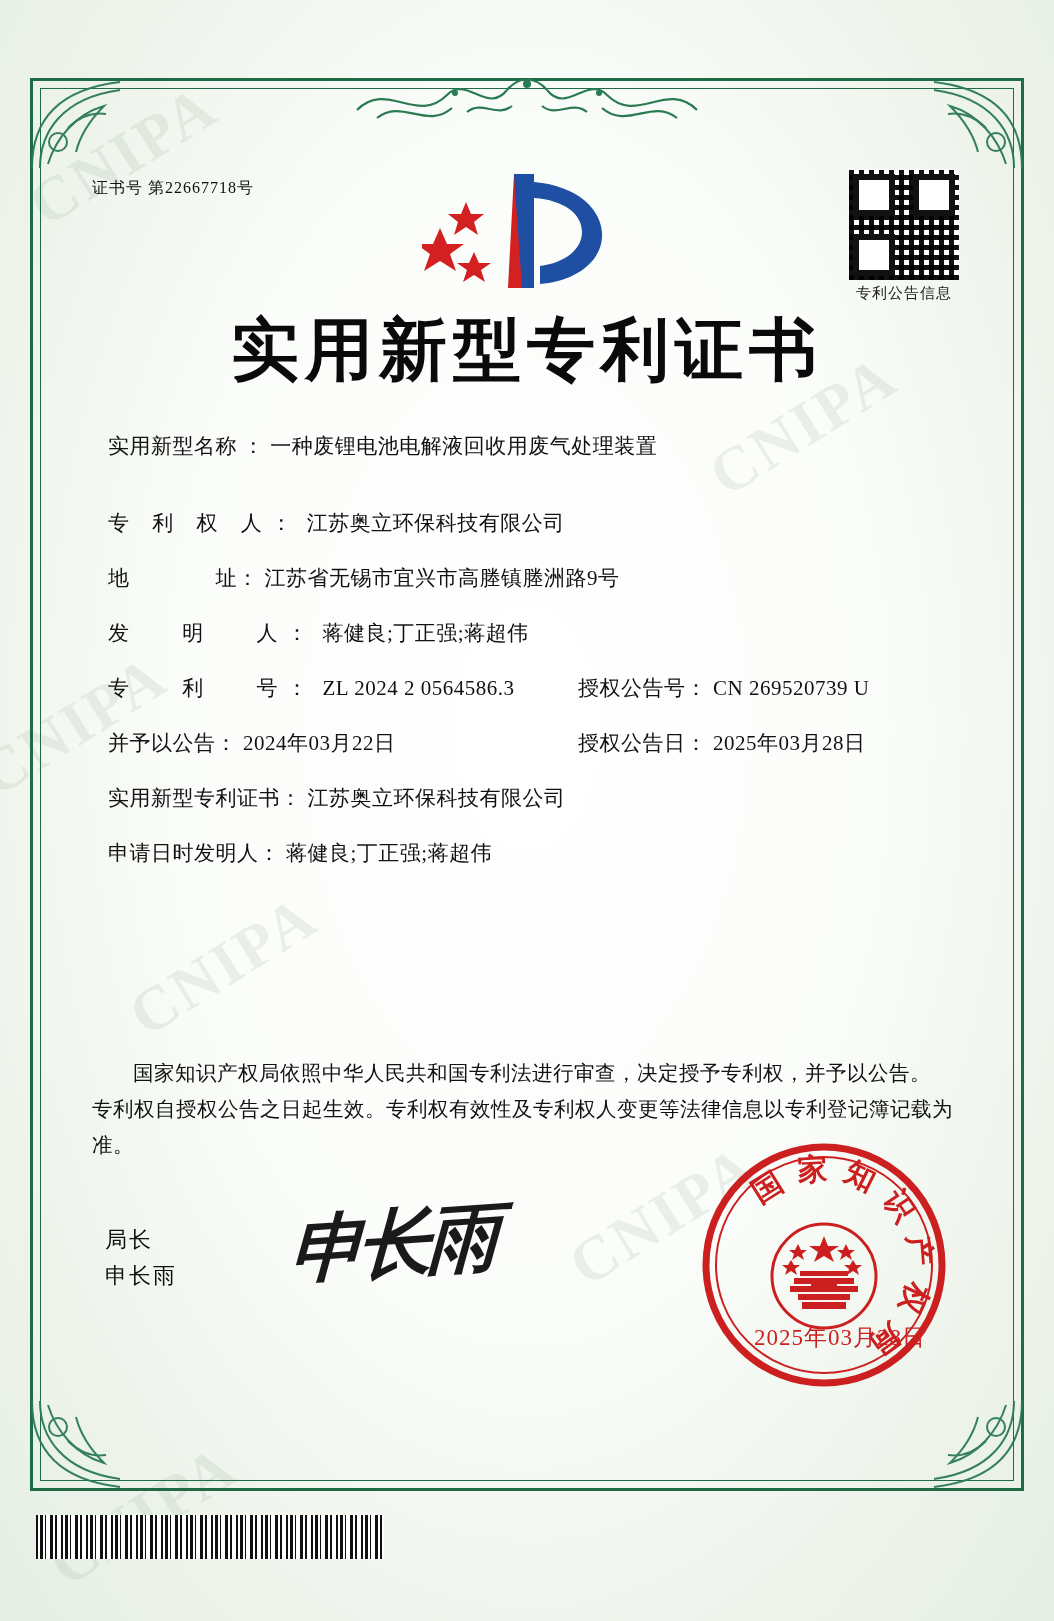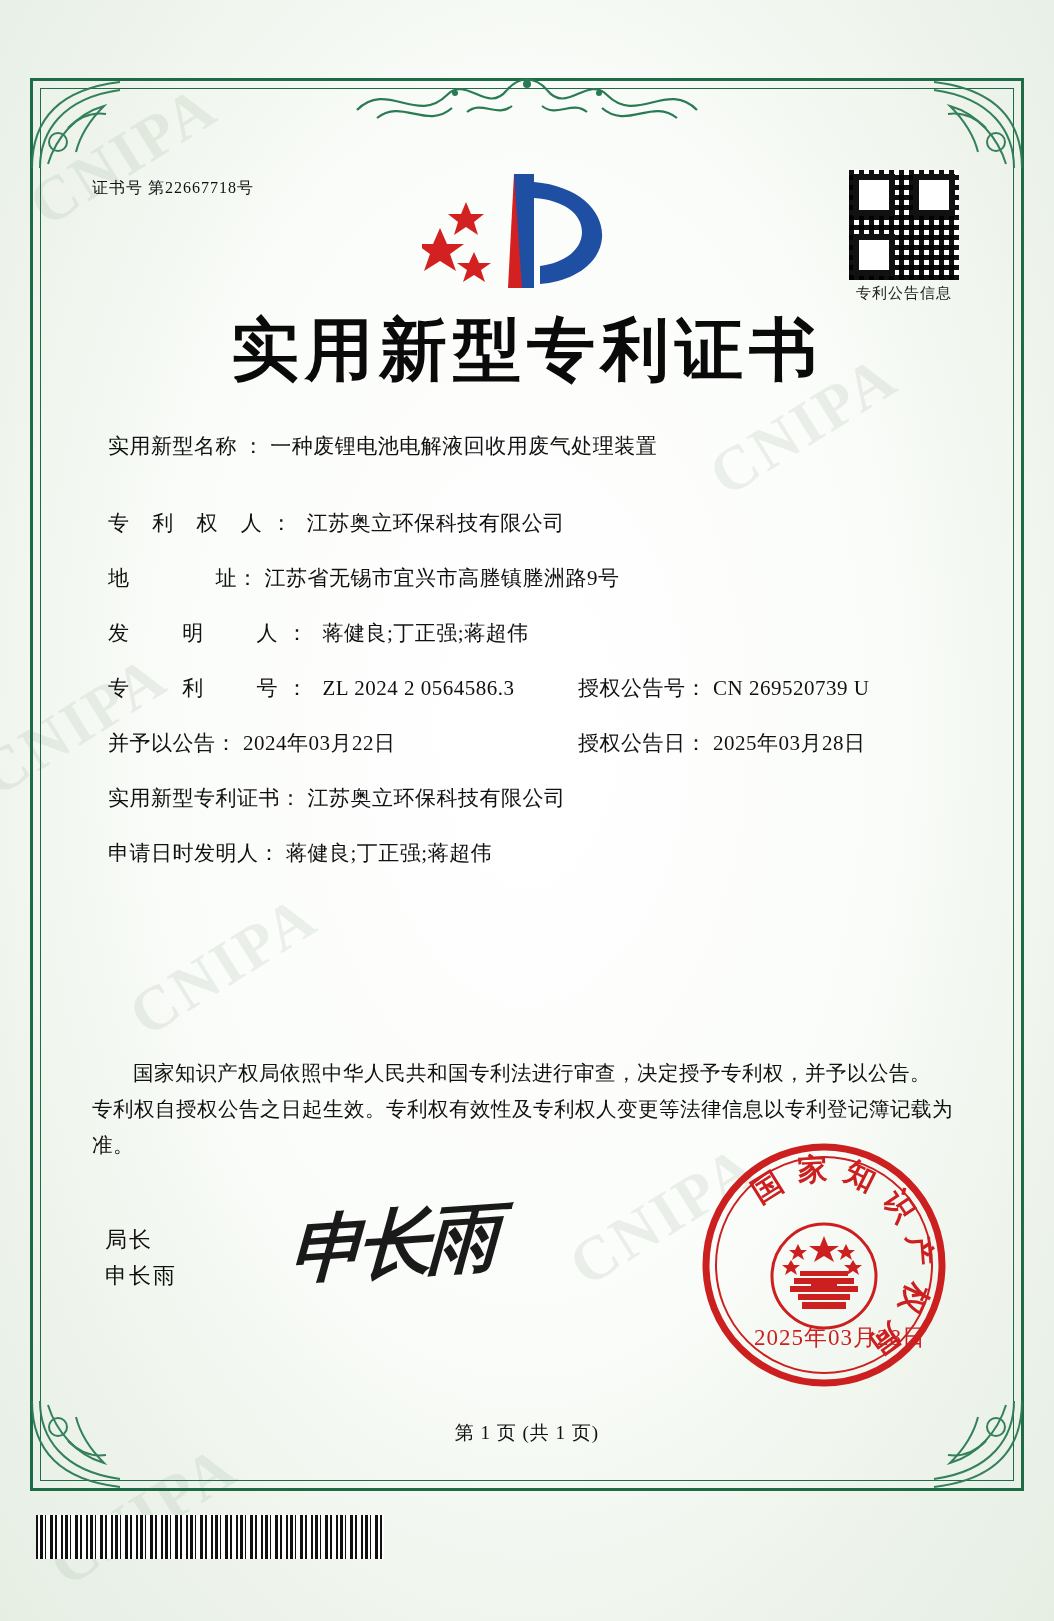--- a/index.html
+++ b/index.html
@@ -453,17 +453,16 @@
           <rect x="-26" y="14" width="52" height="6"></rect>
           <rect x="-22" y="22" width="44" height="7"></rect>
           <rect x="-13" y="-2" width="26" height="9"></rect>
           <rect x="-24" y="-9" width="48" height="5"></rect>
         </g>
       </g>
     </svg>
   </div>
   <div class="seal-date">2025年03月28日</div>
 
-  <div class="page-num">第 1 页 (共 1 页)</div>
 
   <div class="barcode"></div>
 
 </div>
 
 </body></html>

